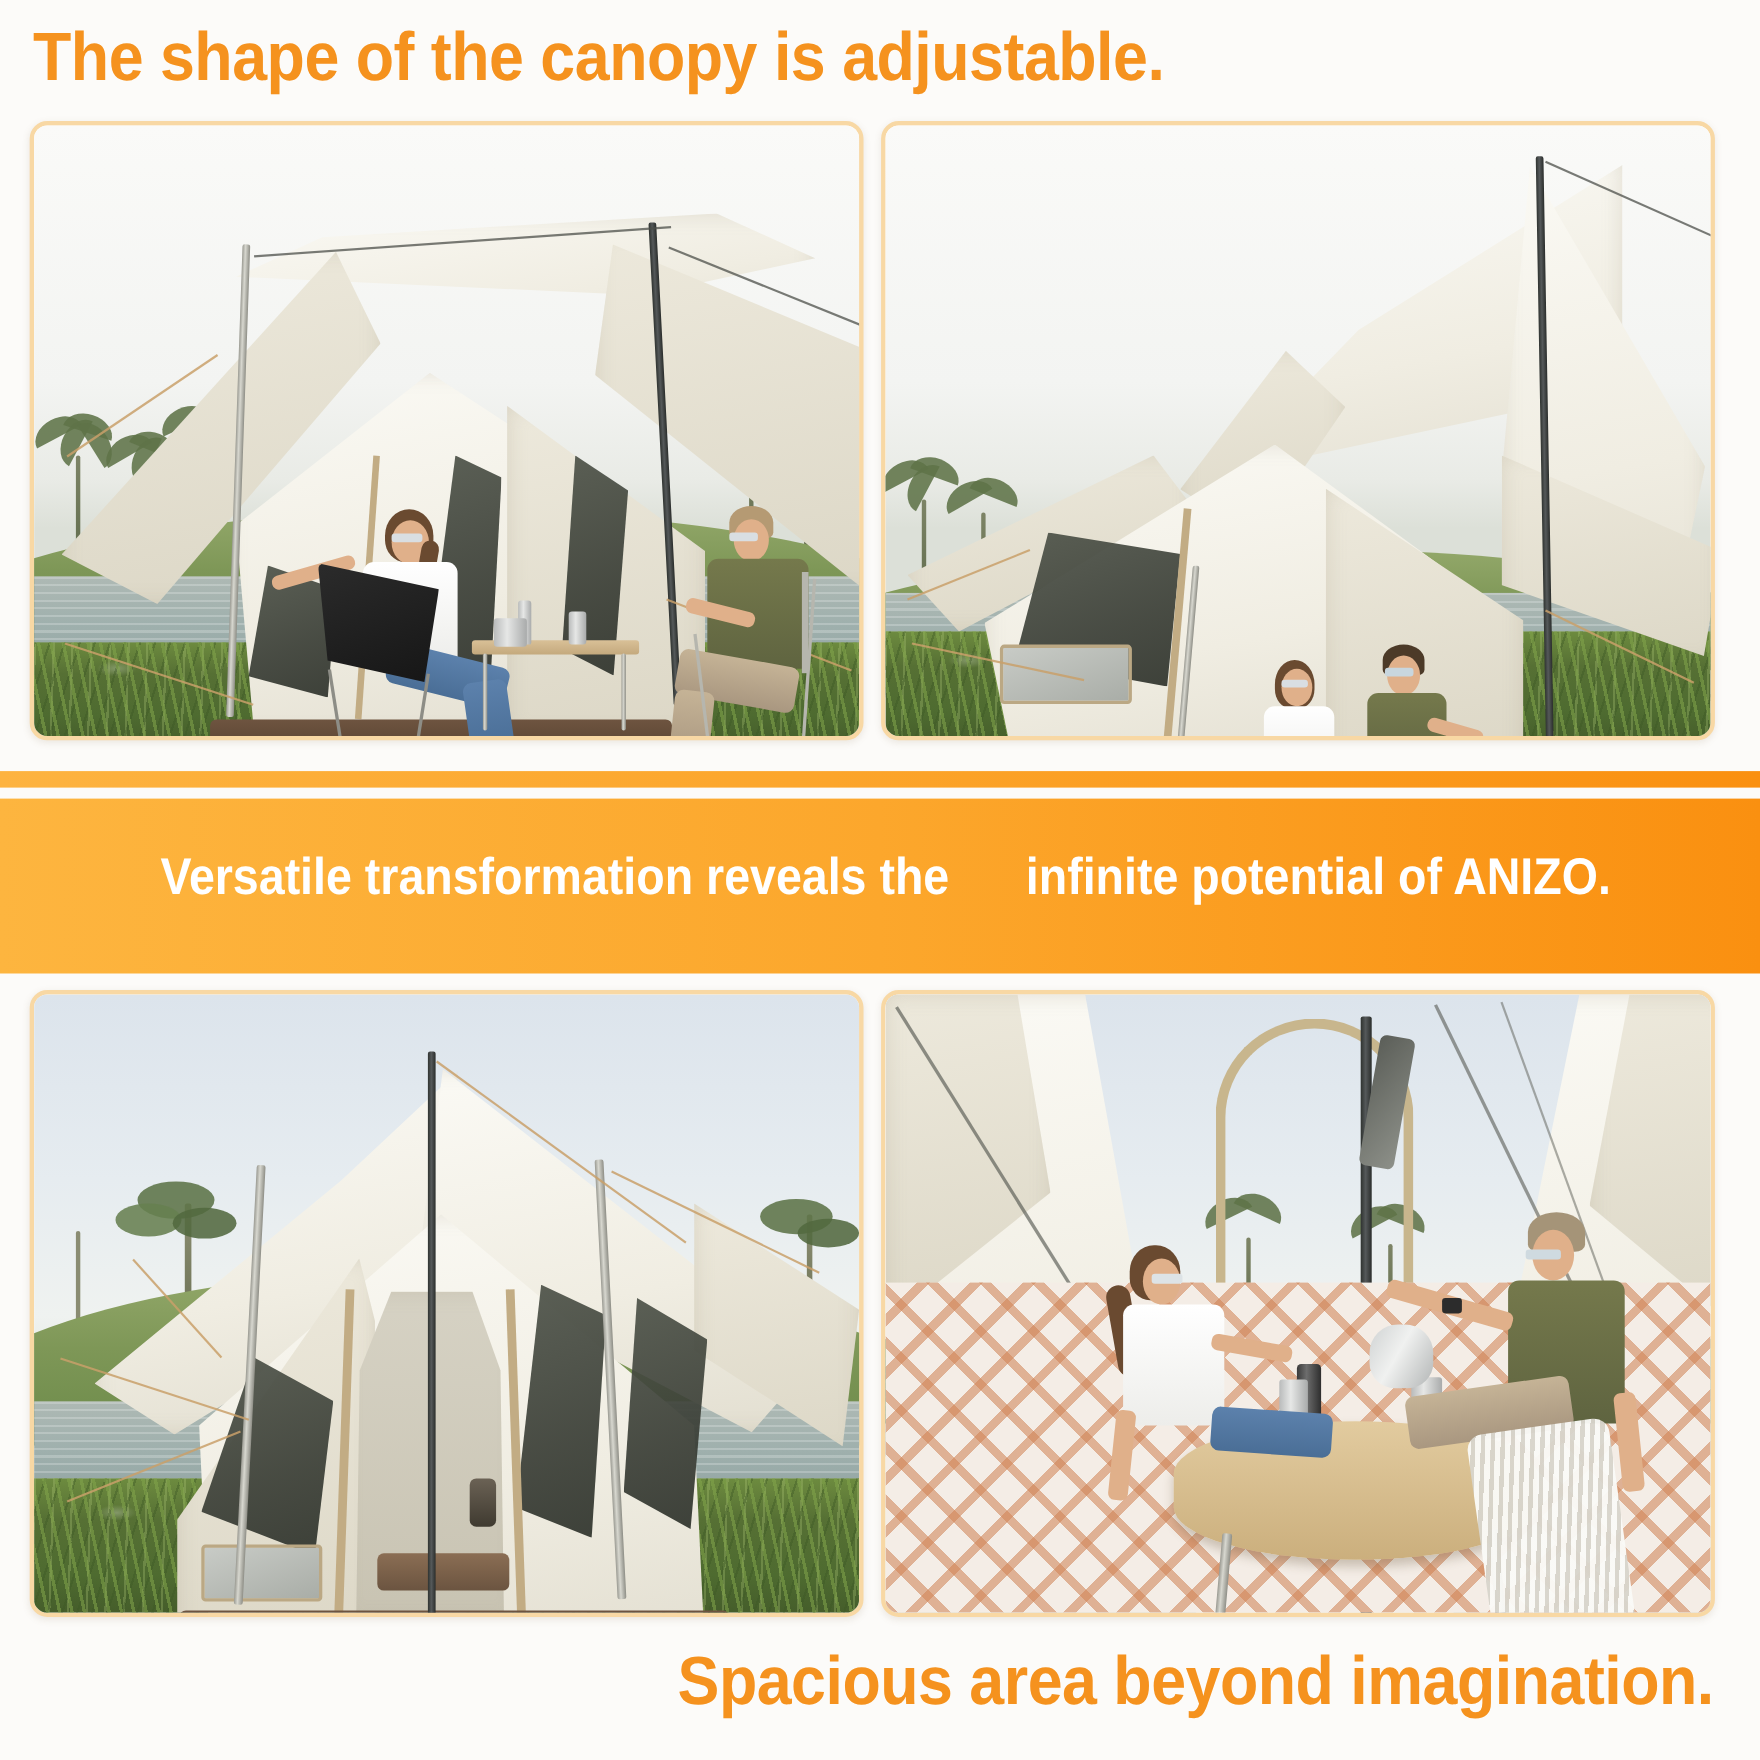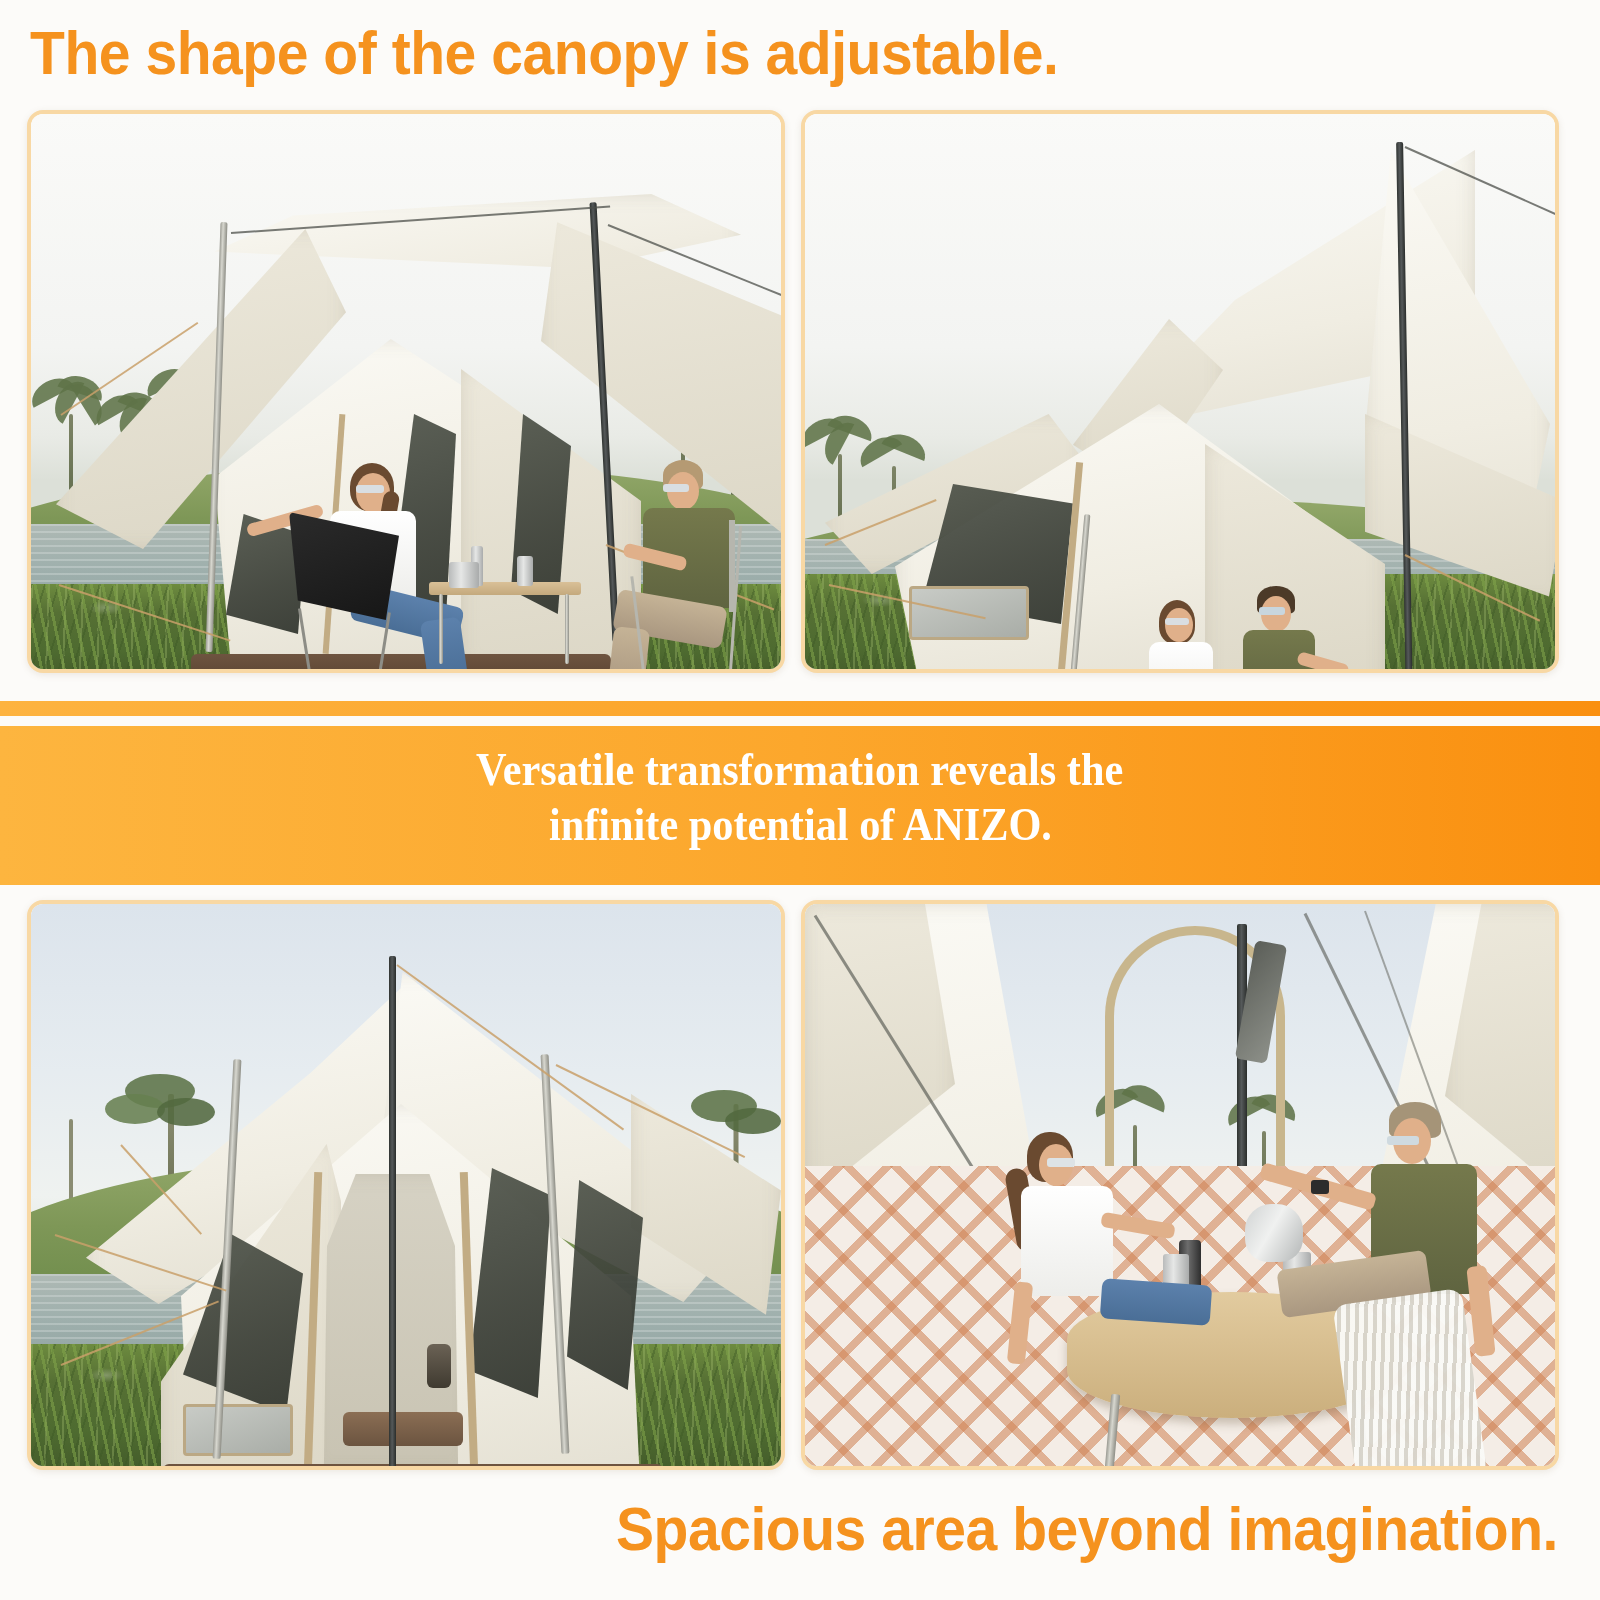--- a/index.html
+++ b/index.html
@@ -47,23 +47,23 @@
   .banner-stripe{
     position:absolute; left:0; top:701px; width:1600px; height:15px;
     background:linear-gradient(90deg,#FDB340 0%,#FCA62C 45%,#FA9010 100%);
   }
   .banner-main{
     position:absolute; left:0; top:726px; width:1600px; height:159px;
     background:linear-gradient(90deg,#FDB53F 0%,#FCA72C 50%,#FA9010 100%);
   }
   .banner-text{
     position:absolute; left:0; top:0; width:1600px; height:142px;
-    display:flex; flex-direction:column; align-items:center; justify-content:center;
+    display:flex; align-items:center; justify-content:center;
     color:#ffffff; font-weight:bold; font-size:47px; line-height:1.18;
-    text-align:center; white-space:nowrap;font-family:Liberation Serif, serif;
+    text-align:center; white-space:nowrap;
   }
   .banner-text span{ display:block; transform:scaleX(0.90); }
 
   
   .sky{ position:absolute; left:0; top:0; width:100%; height:100%;
         background:linear-gradient(180deg,#FAFAF8 0%,#F3F4F2 42%,#E9EBE6 58%,#DCE0D8 66%); }
   .sky-b{ background:linear-gradient(180deg,#DCE4EC 0%,#E6ECF0 30%,#EFF2F0 52%,#E4E9E2 62%); }
 
   .palmrow{ position:absolute; left:0; width:100%; }
   .palm{ position:absolute; bottom:0; }

